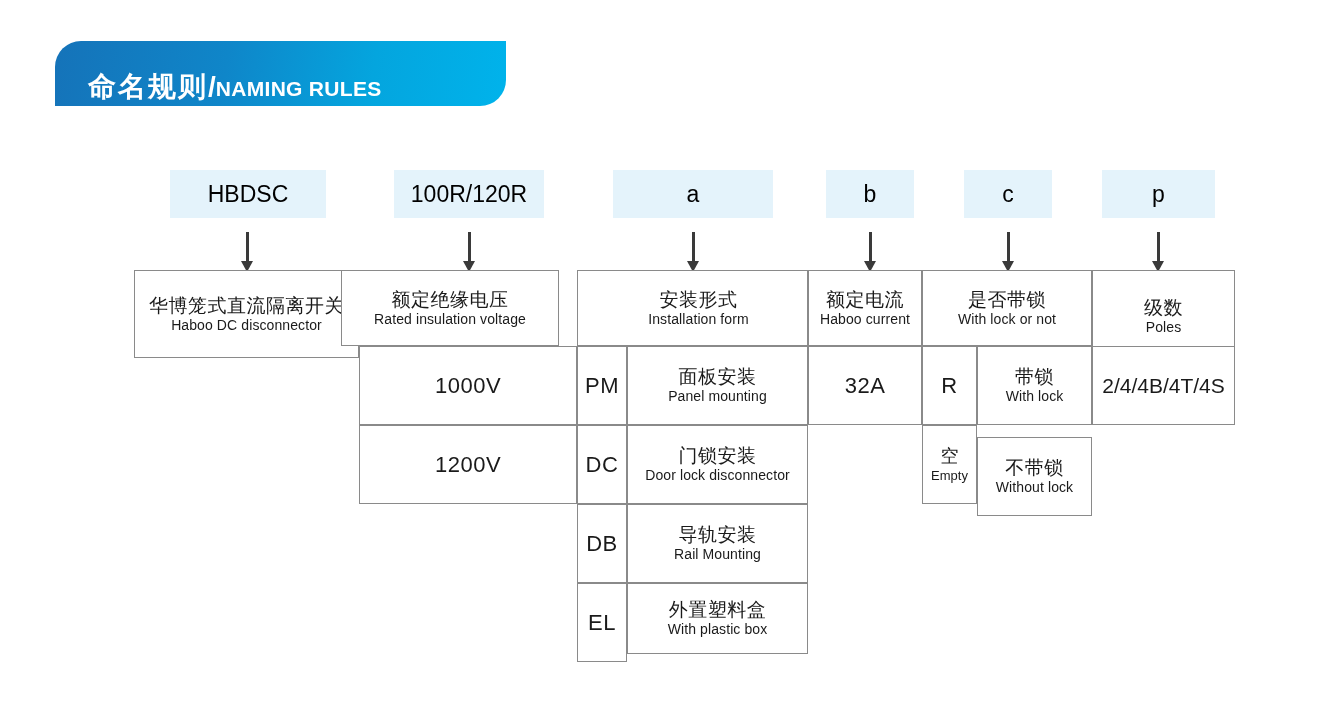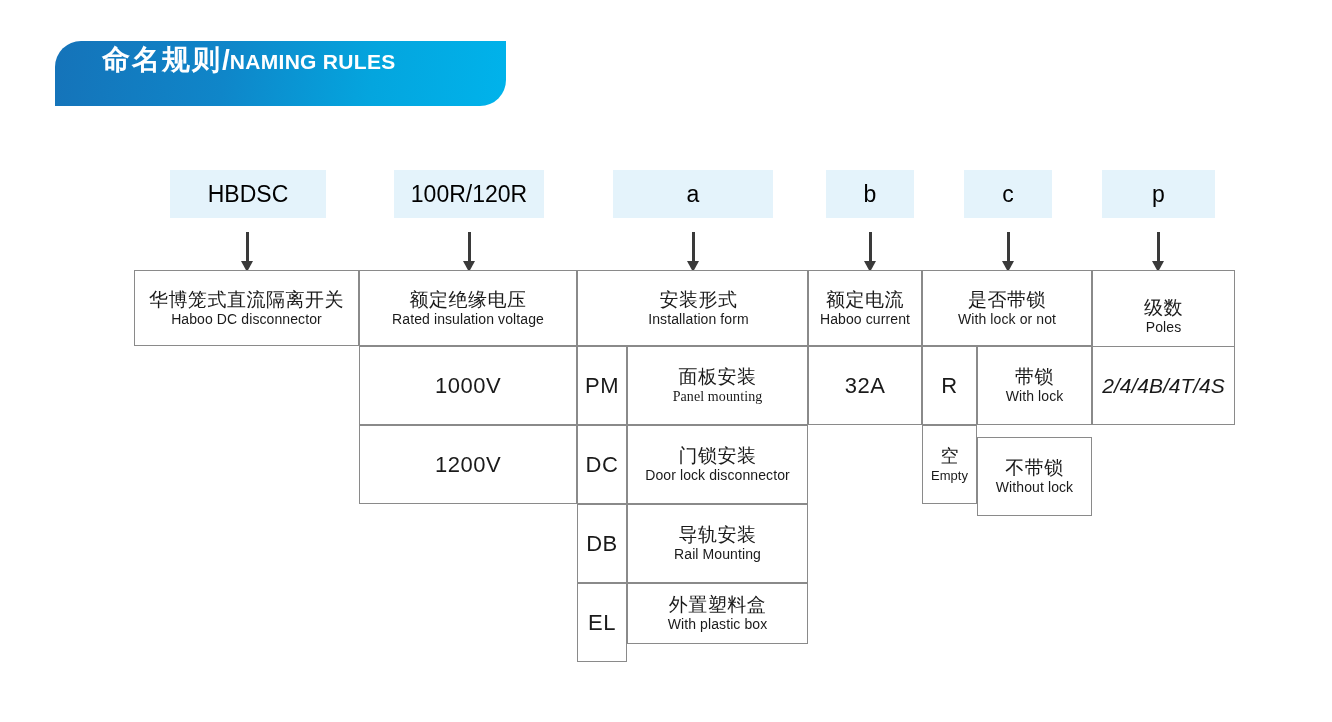--- a/index.html
+++ b/index.html
@@ -13,22 +13,21 @@
 
   
   .banner {
     position: absolute;
     left: 55px; top: 41px;
     width: 451px; height: 65px;
     background: linear-gradient(100deg, #1573b9 0%, #0f86c9 38%, #04a5de 70%, #00b3eb 100%);
     border-top-left-radius: 26px;
     border-bottom-right-radius: 26px;
     display: flex;
-    align-items: flex-start;
-    padding-left: 14px;
+    align-items: flex-end;
   }
   .banner-text {
     color: #ffffff;
     margin-left: 33px;
     white-space: nowrap;
     font-weight: bold;
     letter-spacing: 0px;
   }
   .banner-cn { font-size: 28px; letter-spacing: 2px; }
   .banner-slash { font-size: 28px; }
@@ -118,25 +117,25 @@
         <div class="head"></div>
       </div>
       <div class="arrow" style="left: 1002px; top: 232px; height: 40px;">
         <div class="shaft"></div>
         <div class="head"></div>
       </div>
       <div class="arrow" style="left: 1152px; top: 232px; height: 40px;">
         <div class="shaft"></div>
         <div class="head"></div>
       </div>
-      <div class="cell" style="left: 134px; top: 270px; width: 225px; height: 76px; text-align: center;">
+      <div class="cell" style="left: 134px; top: 270px; width: 225px; height: 88px; text-align: center;">
         <span class="cn">华博笼式直流隔离开关</span>
         <span class="en">Haboo DC disconnector</span>
       </div>
-      <div class="cell" style="left: 359px; top: 270px; width: 218px; height: 76px;">
+      <div class="cell" style="left: 341px; top: 270px; width: 218px; height: 76px;">
         <span class="cn">额定绝缘电压</span>
         <span class="en">Rated insulation voltage</span>
       </div>
       <div class="cell" style="left: 577px; top: 270px; width: 231px; height: 76px; padding-left: 12px;">
         <span class="cn">安装形式</span>
         <span class="en">Installation form</span>
       </div>
       <div class="cell" style="left: 808px; top: 270px; width: 114px; height: 76px;">
         <span class="cn">额定电流</span>
         <span class="en">Haboo current</span>
@@ -151,42 +150,42 @@
       </div>
       <div class="cell" style="left: 359px; top: 346px; width: 218px; height: 79px;">
         <span class="val">1000V</span>
       </div>
       <div class="cell" style="left: 359px; top: 425px; width: 218px; height: 79px;">
         <span class="val">1200V</span>
       </div>
       <div class="cell" style="left: 577px; top: 346px; width: 50px; height: 79px;">
         <span class="code">PM</span>
       </div>
-      <div class="cell" style="left: 627px; top: 346px; width: 181px; height: 79px; font-family: Liberation Serif, serif;">
+      <div class="cell" style="left: 627px; top: 346px; width: 181px; height: 79px;">
         <span class="cn">面板安装</span>
         <span class="en">Panel mounting</span>
       </div>
       <div class="cell" style="left: 577px; top: 425px; width: 50px; height: 79px;">
         <span class="code">DC</span>
       </div>
       <div class="cell" style="left: 627px; top: 425px; width: 181px; height: 79px;">
         <span class="cn">门锁安装</span>
         <span class="en">Door lock disconnector</span>
       </div>
       <div class="cell" style="left: 577px; top: 504px; width: 50px; height: 79px;">
         <span class="code">DB</span>
       </div>
       <div class="cell" style="left: 627px; top: 504px; width: 181px; height: 79px;">
         <span class="cn">导轨安装</span>
         <span class="en">Rail Mounting</span>
       </div>
       <div class="cell" style="left: 577px; top: 583px; width: 50px; height: 79px;">
         <span class="code">EL</span>
       </div>
-      <div class="cell" style="left: 627px; top: 583px; width: 181px; height: 61px;">
+      <div class="cell" style="left: 627px; top: 583px; width: 181px; height: 71px;">
         <span class="cn">外置塑料盒</span>
         <span class="en">With  plastic box</span>
       </div>
       <div class="cell" style="left: 808px; top: 346px; width: 114px; height: 79px;">
         <span class="val">32A</span>
       </div>
       <div class="cell" style="left: 922px; top: 346px; width: 55px; height: 79px;">
         <span class="code">R</span>
       </div>
       <div class="cell" style="left: 977px; top: 346px; width: 115px; height: 79px; text-align: center;">
@@ -194,18 +193,18 @@
         <span class="en">With lock</span>
       </div>
       <div class="cell" style="left: 922px; top: 425px; width: 55px; height: 79px;">
         <span class="cn-sm">空</span>
         <span class="en-sm">Empty</span>
       </div>
       <div class="cell" style="left: 977px; top: 425px; width: 115px; height: 79px; margin-top: 12px;">
         <span class="cn">不带锁</span>
         <span class="en">Without lock</span>
       </div>
-      <div class="cell" style="left: 1092px; top: 346px; width: 143px; height: 79px; font-style: italic;">
+      <div class="cell" style="left: 1092px; top: 346px; width: 143px; height: 79px;">
         <span class="val-sm">2/4/4B/4T/4S</span>
       </div>
     </div>
 
 </div>
 
 </body></html>

